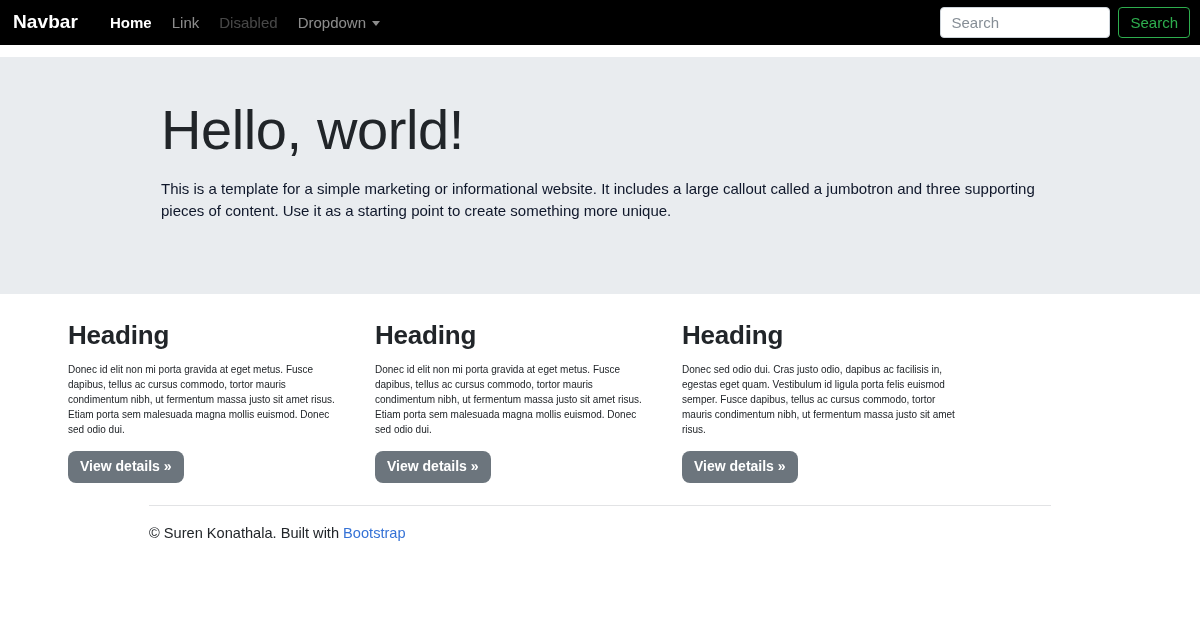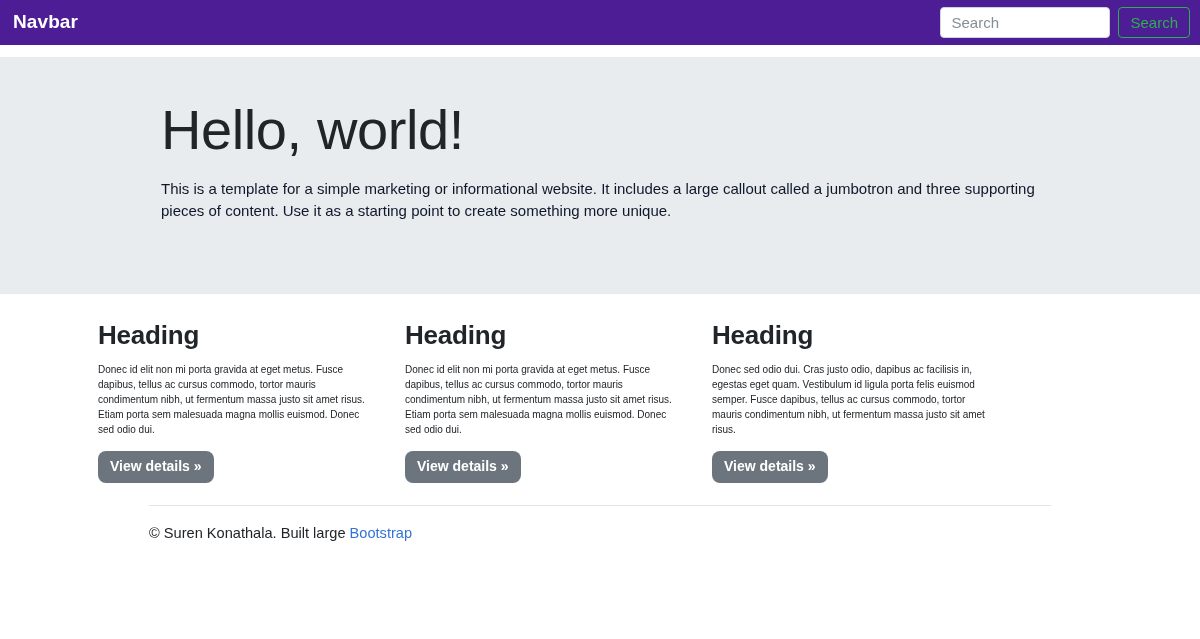--- a/index.html
+++ b/index.html
@@ -16,21 +16,21 @@
     font-family: "Liberation Sans", sans-serif;
     font-size: 16px;
     line-height: 1.5;
     color: #212529;
     -webkit-font-smoothing: antialiased;
   }
 
   
   .navbar {
     height: 45px;
-    background: #4c1d95;
+    background: #000000;
     display: flex;
     align-items: center;
     padding: 0 12px 0 12px;
     position: relative;
   }
   .navbar-brand {
     color: #ffffff;
     font-size: 19px;
     font-weight: bold;
     letter-spacing: 0.1px;
@@ -152,21 +152,21 @@
     text-decoration: none;
     line-height: 1.1;
   }
 
   
   .content {
     padding-top: 22px;
   }
   .row {
     display: flex;
-    padding-left: 98px;
+    padding-left: 68px;
     gap: 0;
   }
   .col {
     width: 307px;
     padding-right: 32px;
   }
   .col h2 {
     font-size: 26px;
     font-weight: bold;
     margin: 0 0 7px 0;
@@ -216,20 +216,37 @@
     color: #3572d6;
     text-decoration: none;
   }
 </style>
 </head>
 <body>
 
 <nav class="navbar">
   <a class="navbar-brand" href="#">Navbar</a>
 
+  <ul class="nav-list">
+    <li>
+      <a class="nav-link active" href="#">Home</a>
+    </li>
+    <li>
+      <a class="nav-link" href="#">Link</a>
+    </li>
+    <li>
+      <a class="nav-link disabled" href="#">Disabled</a>
+    </li>
+    <li>
+      <a class="nav-link dropdown" href="#">
+        <span>Dropdown</span>
+        <span class="caret"></span>
+      </a>
+    </li>
+  </ul>
 
   <div class="navbar-form">
     <input class="search-input" type="text" placeholder="Search" style="">
     <button class="btn-search">Search</button>
   </div>
 </nav>
 
 <section class="jumbotron">
   <div class="container">
     <h1 class="display-title">Hello, world!</h1>
@@ -255,15 +272,15 @@
     <div class="col">
       <h2>Heading</h2>
       <p>Donec sed odio dui. Cras justo odio, dapibus ac facilisis in, egestas eget quam. Vestibulum id ligula porta felis euismod semper. Fusce dapibus, tellus ac cursus commodo, tortor mauris condimentum nibh, ut fermentum massa justo sit amet risus.</p>
       <a class="btn-secondary" href="#">View details »</a>
     </div>
 
   </div>
 
   <footer>
     <hr class="divider">
-    <p class="footer-text"><span>© Suren Konathala. Built large </span><a class="footer-link" href="#">Bootstrap</a></p>
+    <p class="footer-text"><span>© Suren Konathala. Built with </span><a class="footer-link" href="#">Bootstrap</a></p>
   </footer>
 </main>
 
 </body></html>

